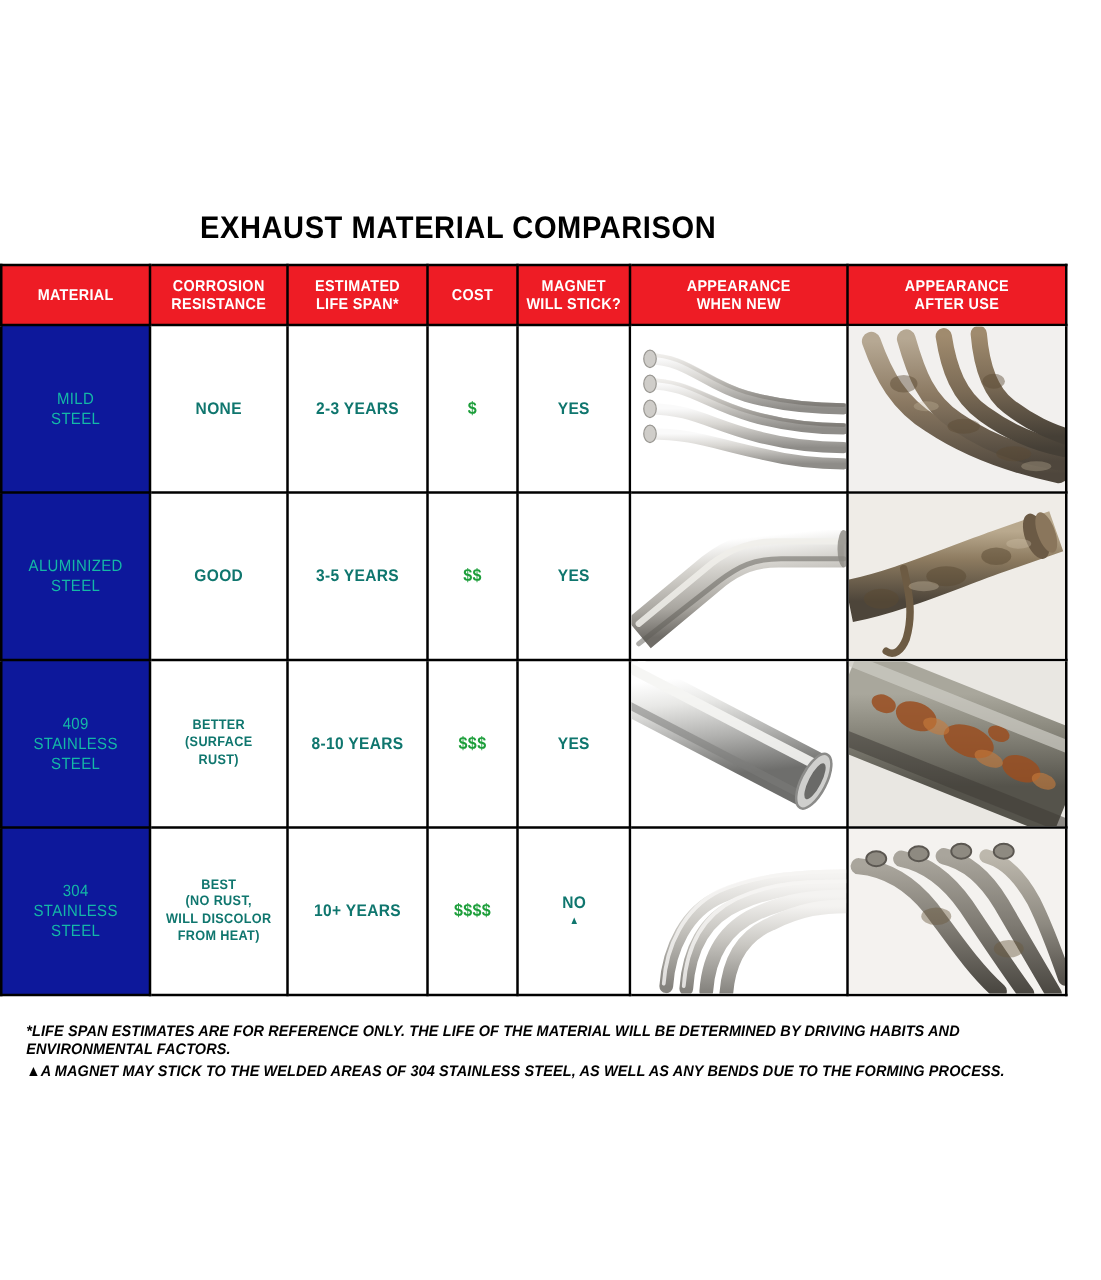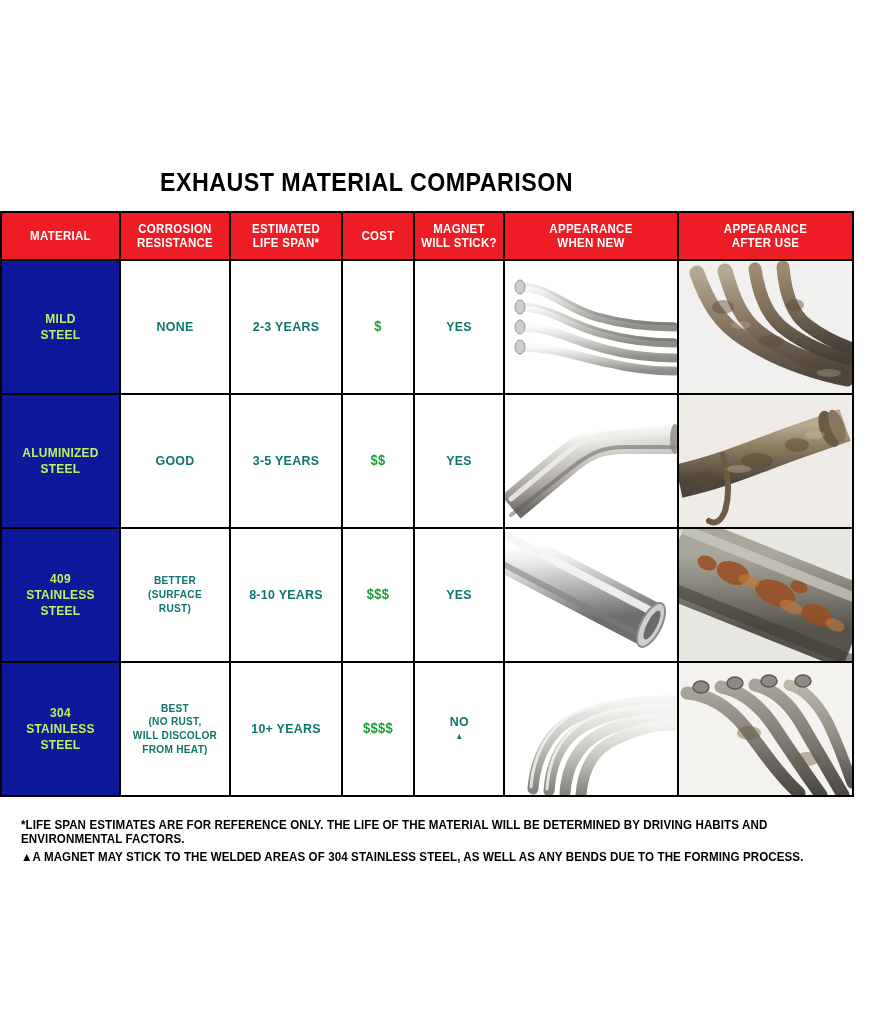--- a/index.html
+++ b/index.html
@@ -59,23 +59,23 @@
     letter-spacing: 0.3px;
     height: 46px;
     transform: none;
   }
   thead th span {
     display: block;
     transform: scaleX(0.92);
   }
   td.material {
     background: #0d189b;
-    color: #bef264;
+    color: #14b8a6;
     font-size: 13px;
-    font-weight: bold;
+    font-weight: normal;
     line-height: 1.25;
     letter-spacing: 0.3px;
   }
   td.material span, td.cell span {
     display: block;
     transform: scaleX(0.92);
   }
   td.cell {
     font-size: 13.5px;
     font-weight: bold;
@@ -113,20 +113,21 @@
   }
   .sup {
     font-size: 9px;
     vertical-align: super;
   }
   .footnotes {
     position: absolute;
     left: 0;
     top: 818px;
     width: 881px;
+    font-style: italic;
   }
   .footnote {
     font-size: 12.2px;
     font-weight: bold;
     letter-spacing: 0.1px;
     color: #000;
     text-align: left;
     margin: 0 auto 4px auto;
     width: 840px;
     transform: scaleX(0.95);

